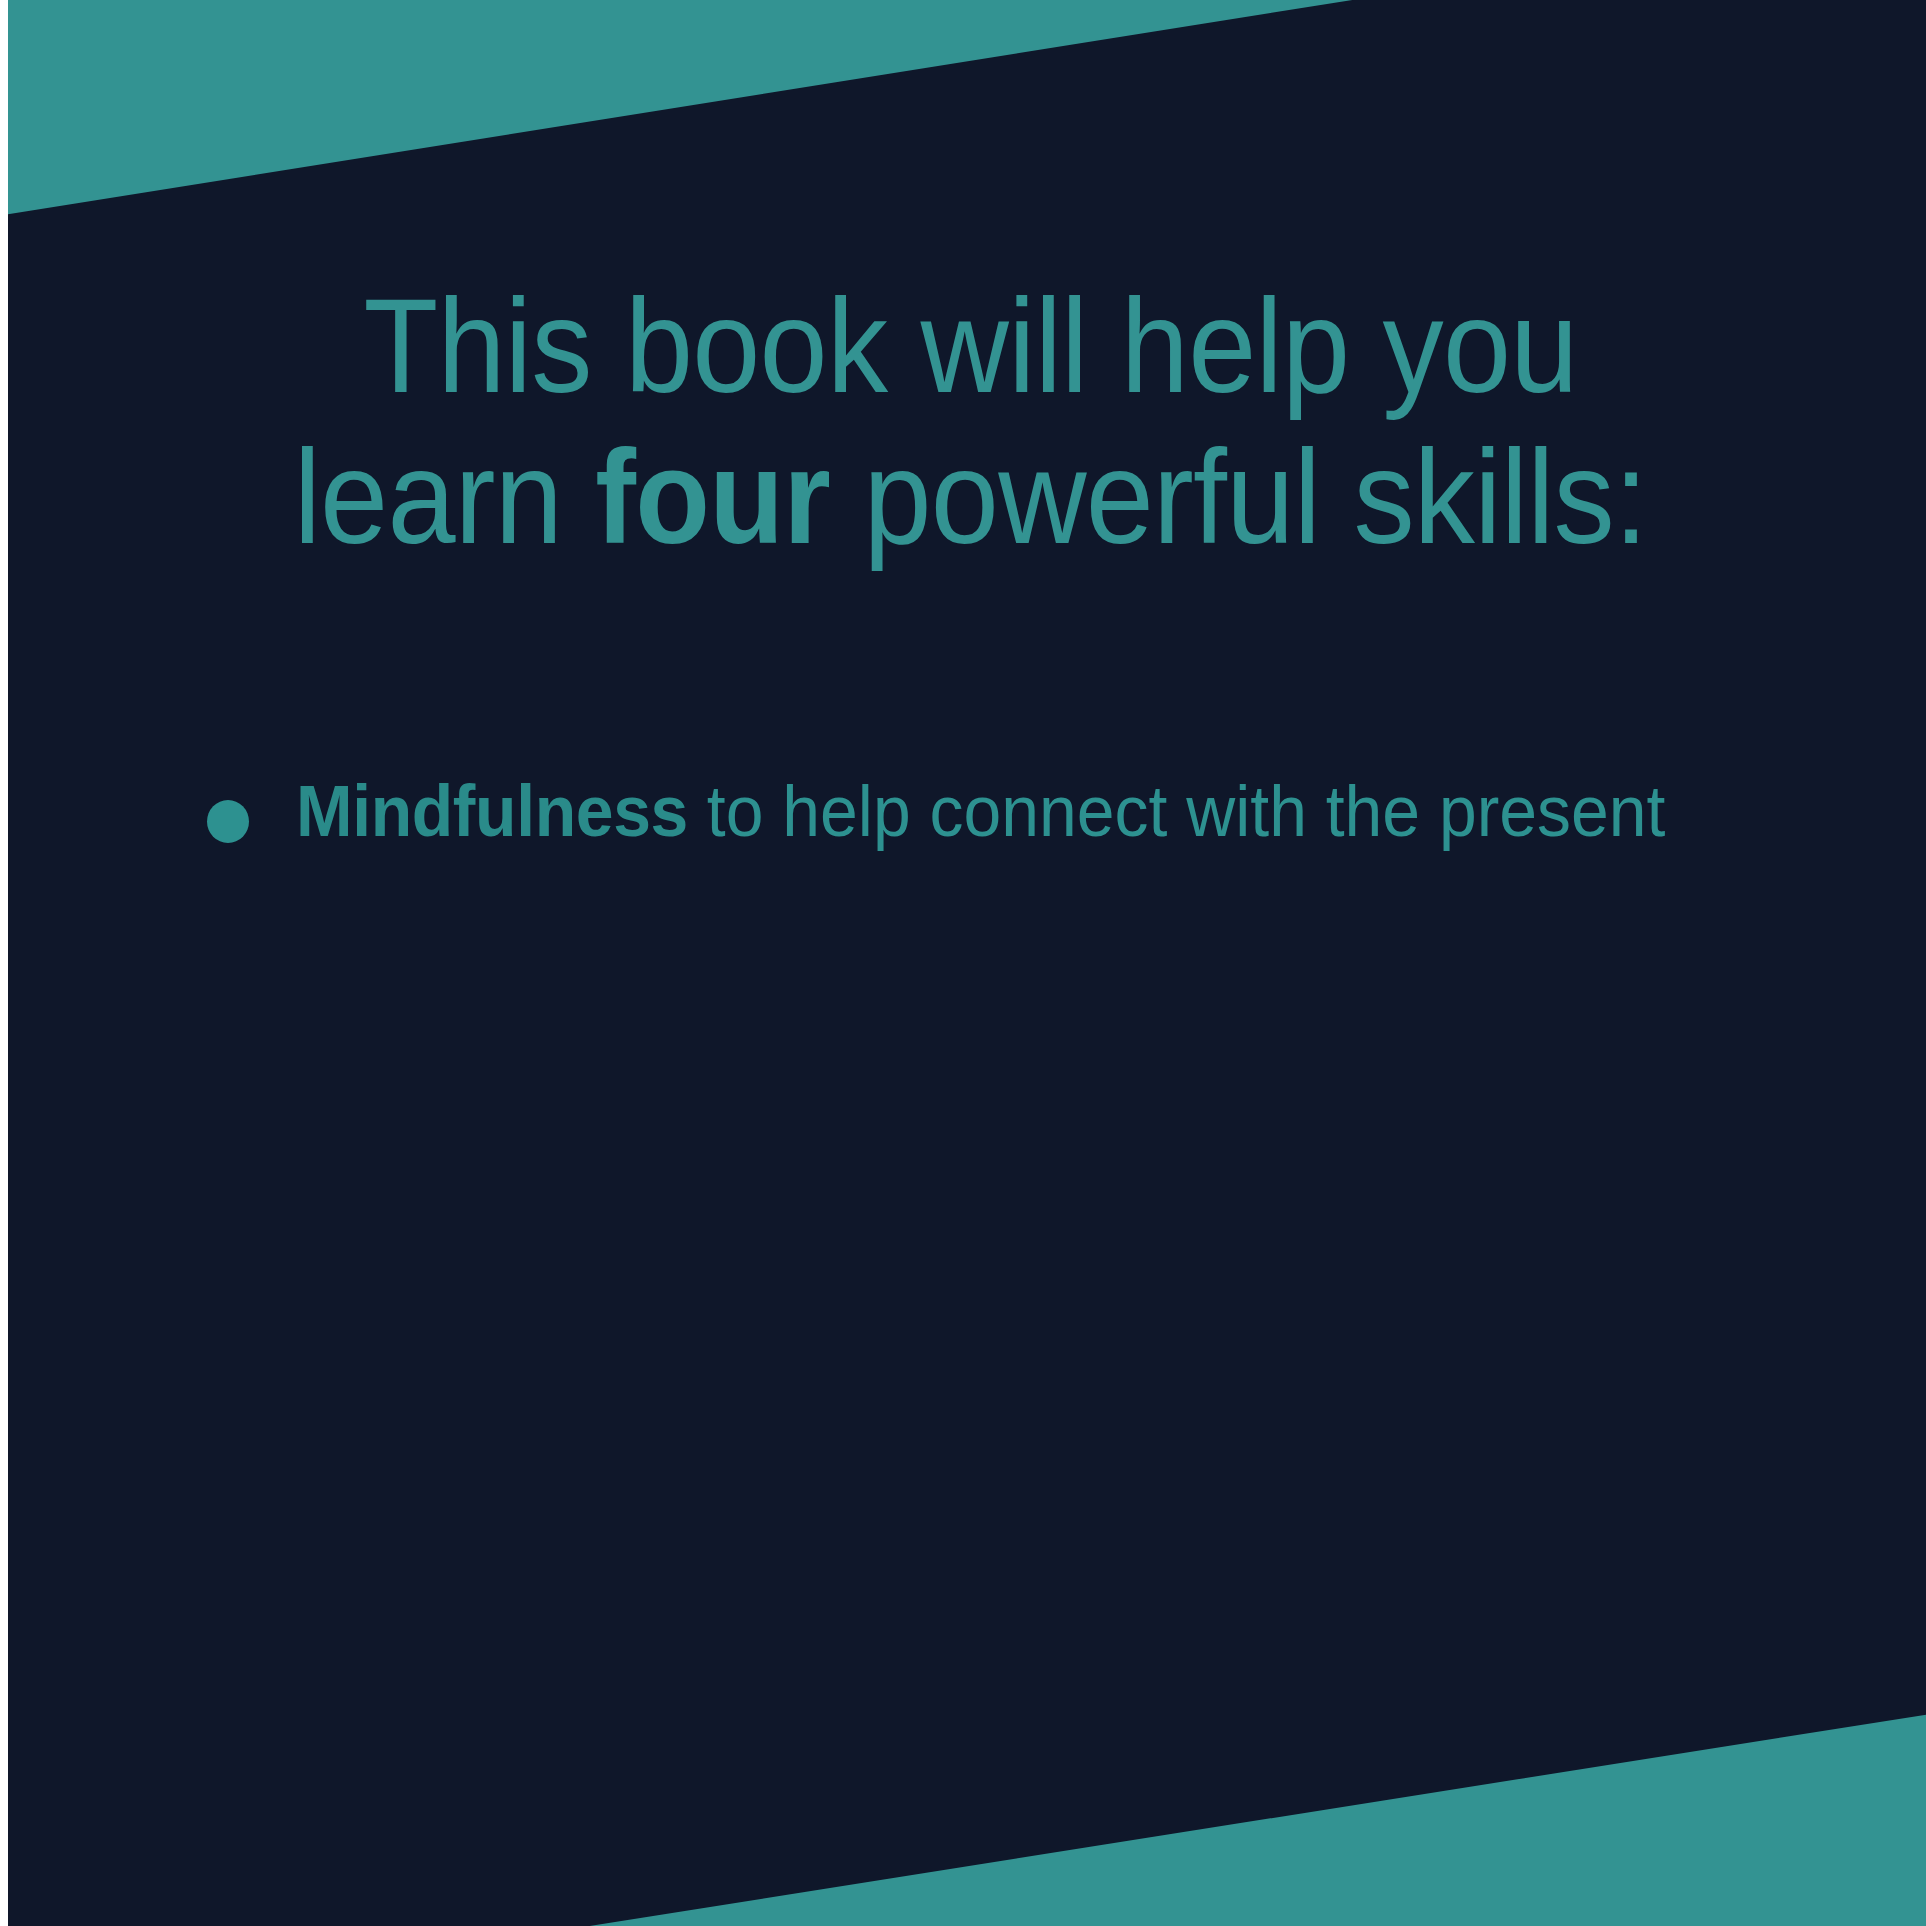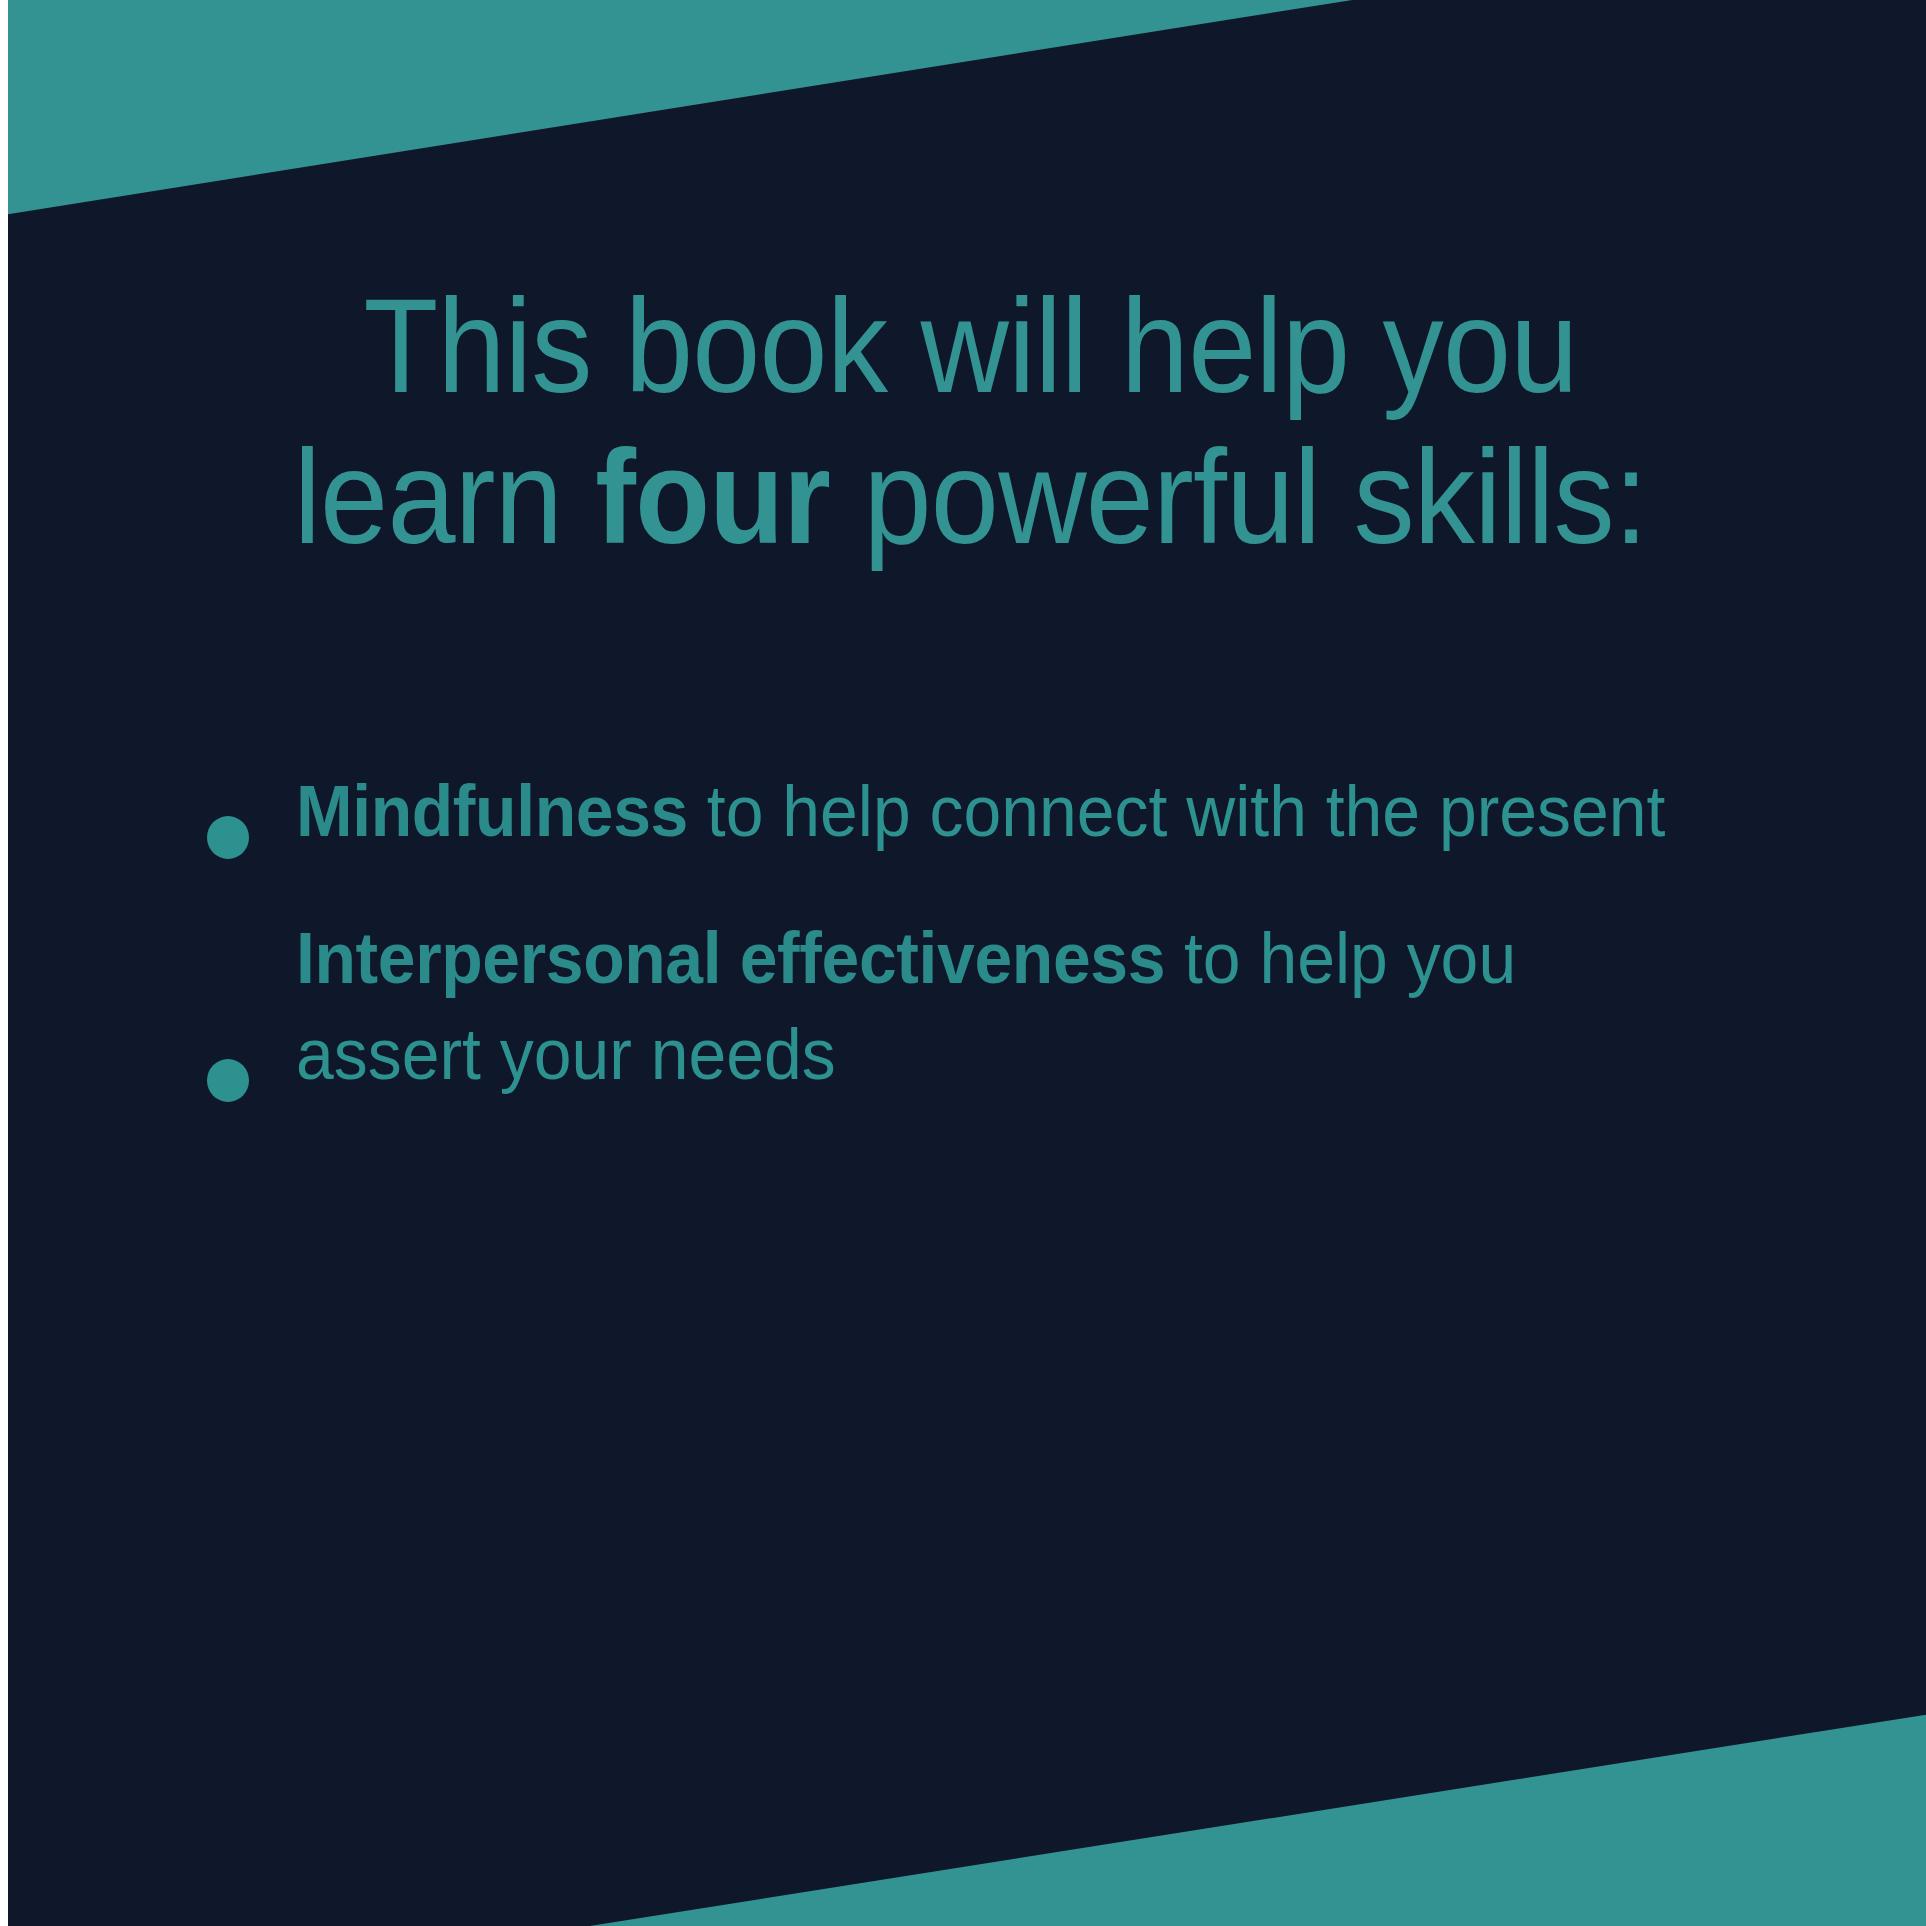--- a/index.html
+++ b/index.html
@@ -56,21 +56,21 @@
   .bullets {
     position: absolute;
     left: 199px;
     top: 763px;
     width: 1618px;
   }
 
   .bullet-row {
     position: relative;
     display: flex;
-    align-items: flex-end;
+    align-items: center;
     margin-bottom: 51px;
   }
 
   .bullet-dot-wrap {
     flex: 0 0 auto;
     width: 89px;
     padding-top: 21.6px;
   }
 
   .bullet-dot {
@@ -115,24 +115,18 @@
   <div class="bullets">
 
     <div class="bullet-row">
       <div class="bullet-dot-wrap">
         <div class="bullet-dot"></div>
       </div>
       <div class="bullet-text"><span class="term">Mindfulness</span><span> to help connect with the present</span></div>
     </div>
 
 
-    <div class="bullet-row">
-      <div class="bullet-dot-wrap">
-        <div class="bullet-dot"></div>
-      </div>
-      <div class="bullet-text"><span class="term">Interpersonal effectiveness</span><span> to help you assert your needs</span></div>
-    </div>
 
 
   </div>
 
 </div>
 
 
 </body></html>

